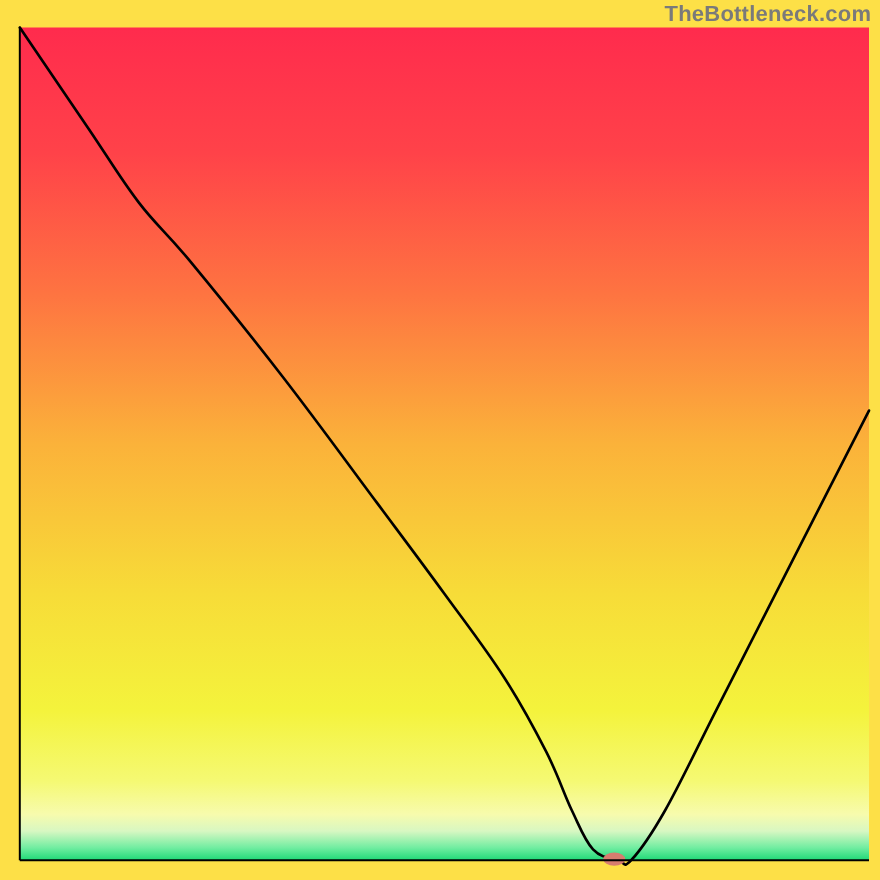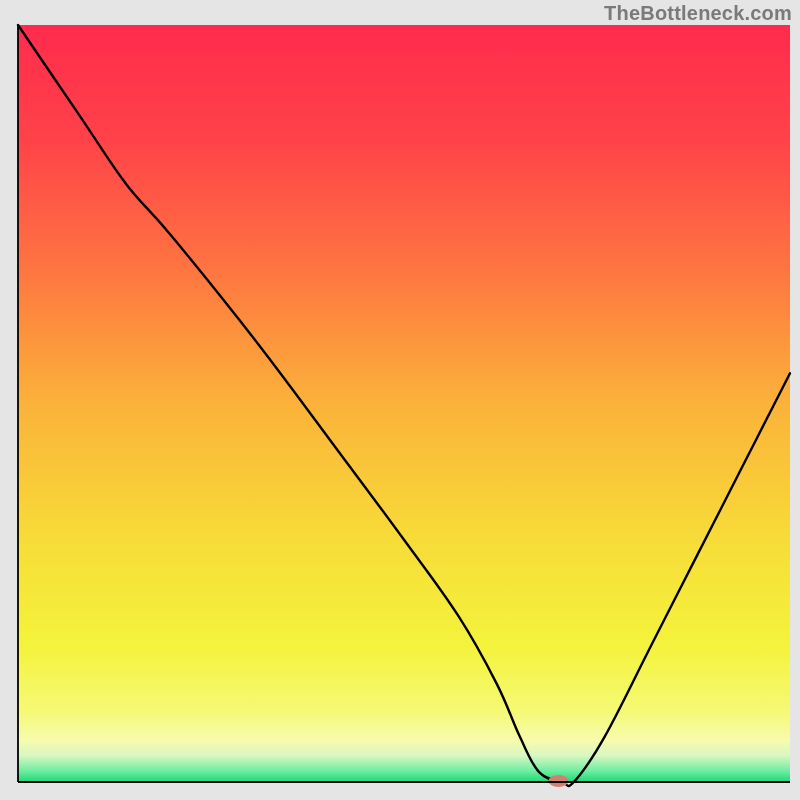--- a/index.html
+++ b/index.html
@@ -6,21 +6,21 @@
     margin: 0;
     padding: 0;
     width: 800px;
     height: 800px;
     overflow: hidden;
   }
   .container {
     position: relative;
     width: 800px;
     height: 800px;
-    background: #e5e5e5;
+    background: #fde047;
   }
   .watermark {
     position: absolute;
     top: 2px;
     right: 8px;
     font-family: Arial, Helvetica, sans-serif;
     font-size: 20px;
     font-weight: bold;
     color: #7a7a7a;
     letter-spacing: 0.2px;

